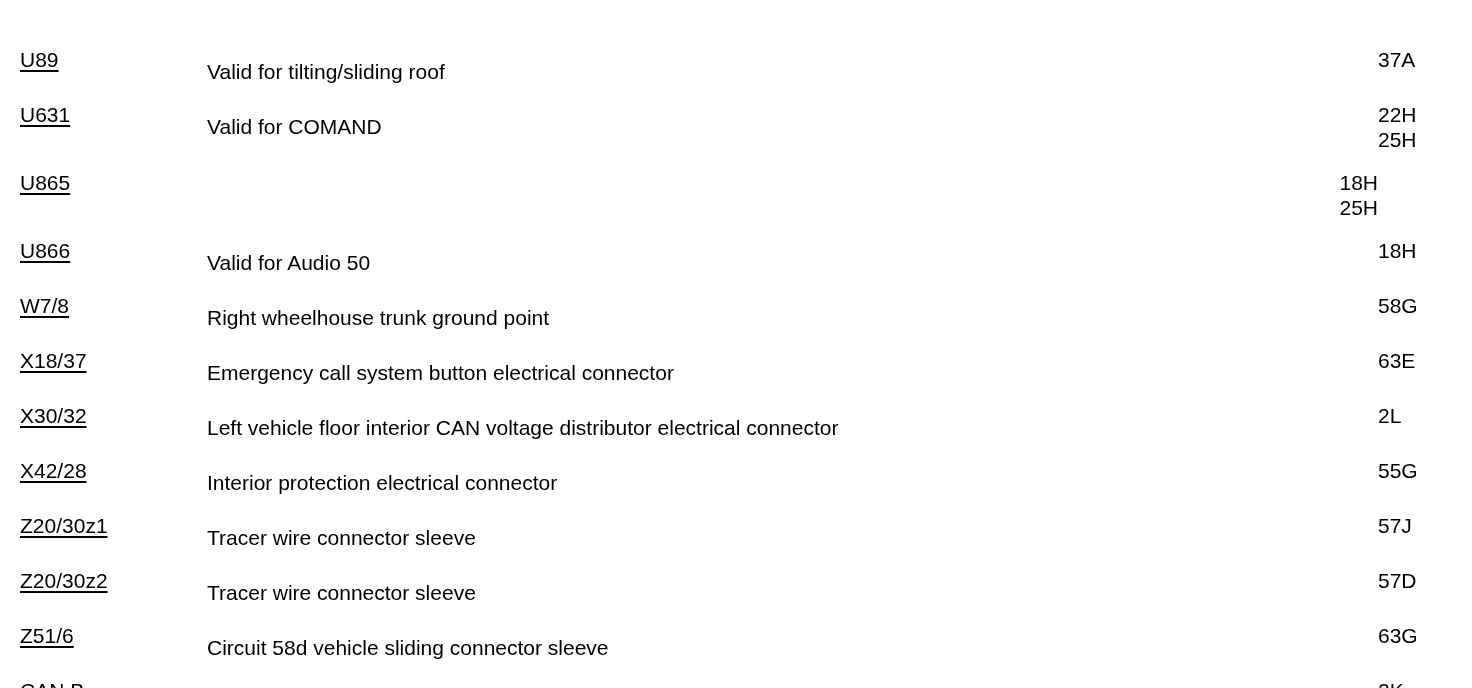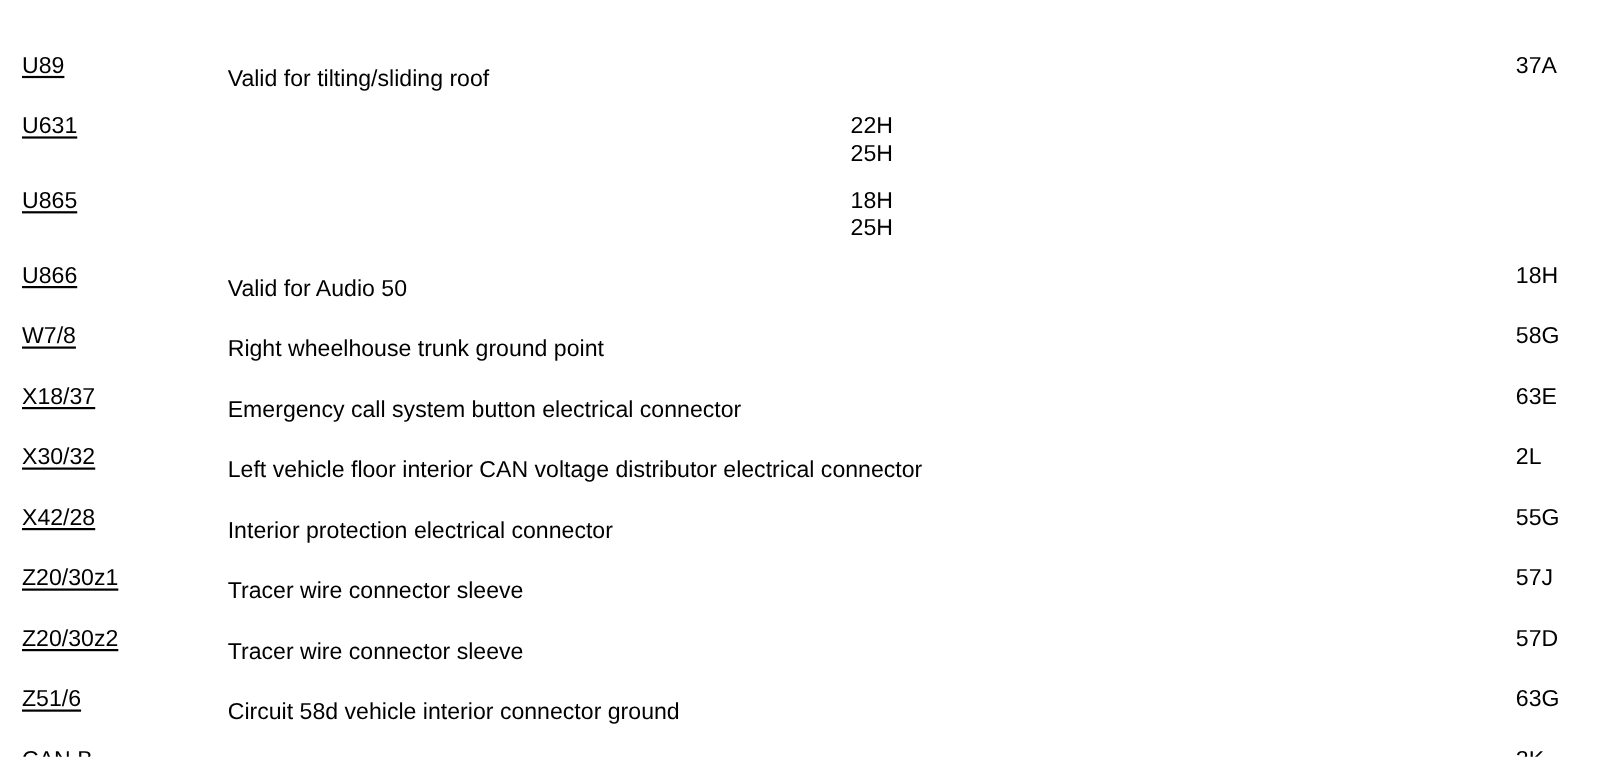--- a/index.html
+++ b/index.html
@@ -37,21 +37,21 @@
     text-decoration: underline;
     text-underline-offset: 3px;
     cursor: pointer;
   }
   .cell-desc {
     white-space: nowrap;
     margin-top: 12px;
   }
   .cell-loc {
     white-space: pre-line;
-    text-align: center;
+    text-align: right;
   }
   .loc-line {
     display: block;
   }
 </style>
 </head>
 <body>
 
 <div class="doc-page">
   <div class="legend-table">
@@ -60,20 +60,21 @@
       <a>U89</a>
     </div>
     <div class="cell-desc">Valid for tilting/sliding roof</div>
     <div class="cell-loc"><span class="loc-line">37A</span></div>
   </div>
 
   <div class="legend-row">
     <div class="cell-code">
       <a>U631</a>
     </div>
+    <div class="cell-desc">Valid for COMAND</div>
     <div class="cell-loc"><span class="loc-line">22H</span><span class="loc-line">25H</span></div>
   </div>
 
   <div class="legend-row">
     <div class="cell-code">
       <a>U865</a>
     </div>
     <div class="cell-loc"><span class="loc-line">18H</span><span class="loc-line">25H</span></div>
   </div>
 
@@ -131,21 +132,21 @@
       <a>Z20/30z2</a>
     </div>
     <div class="cell-desc">Tracer wire connector sleeve</div>
     <div class="cell-loc"><span class="loc-line">57D</span></div>
   </div>
 
   <div class="legend-row">
     <div class="cell-code">
       <a>Z51/6</a>
     </div>
-    <div class="cell-desc">Circuit 58d vehicle interior connector ground</div>
+    <div class="cell-desc">Circuit 58d vehicle sliding connector sleeve</div>
     <div class="cell-loc"><span class="loc-line">63G</span></div>
   </div>
 
   <div class="legend-row">
     <div class="cell-code">
       <a>CAN B</a>
     </div>
     <div class="cell-desc">Interior CAN</div>
     <div class="cell-loc"><span class="loc-line">2K</span></div>
   </div>

